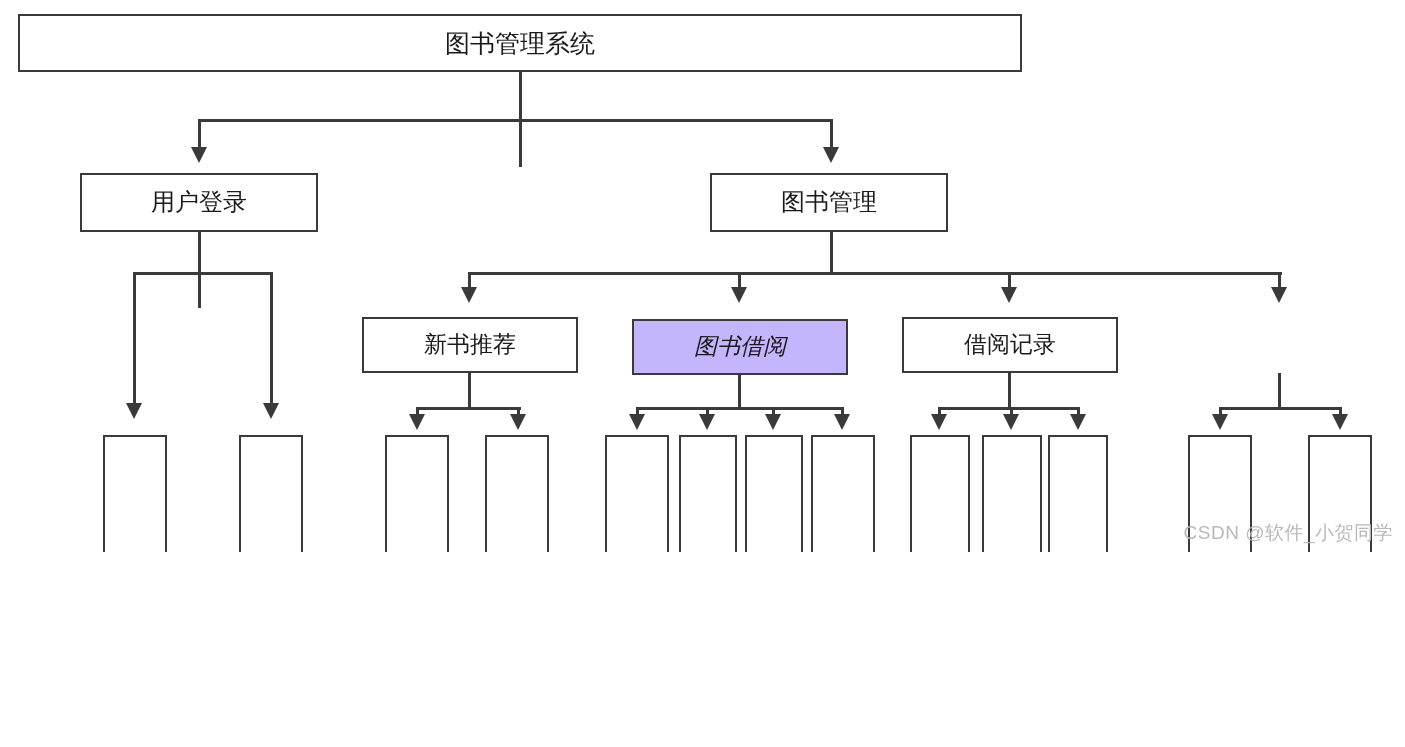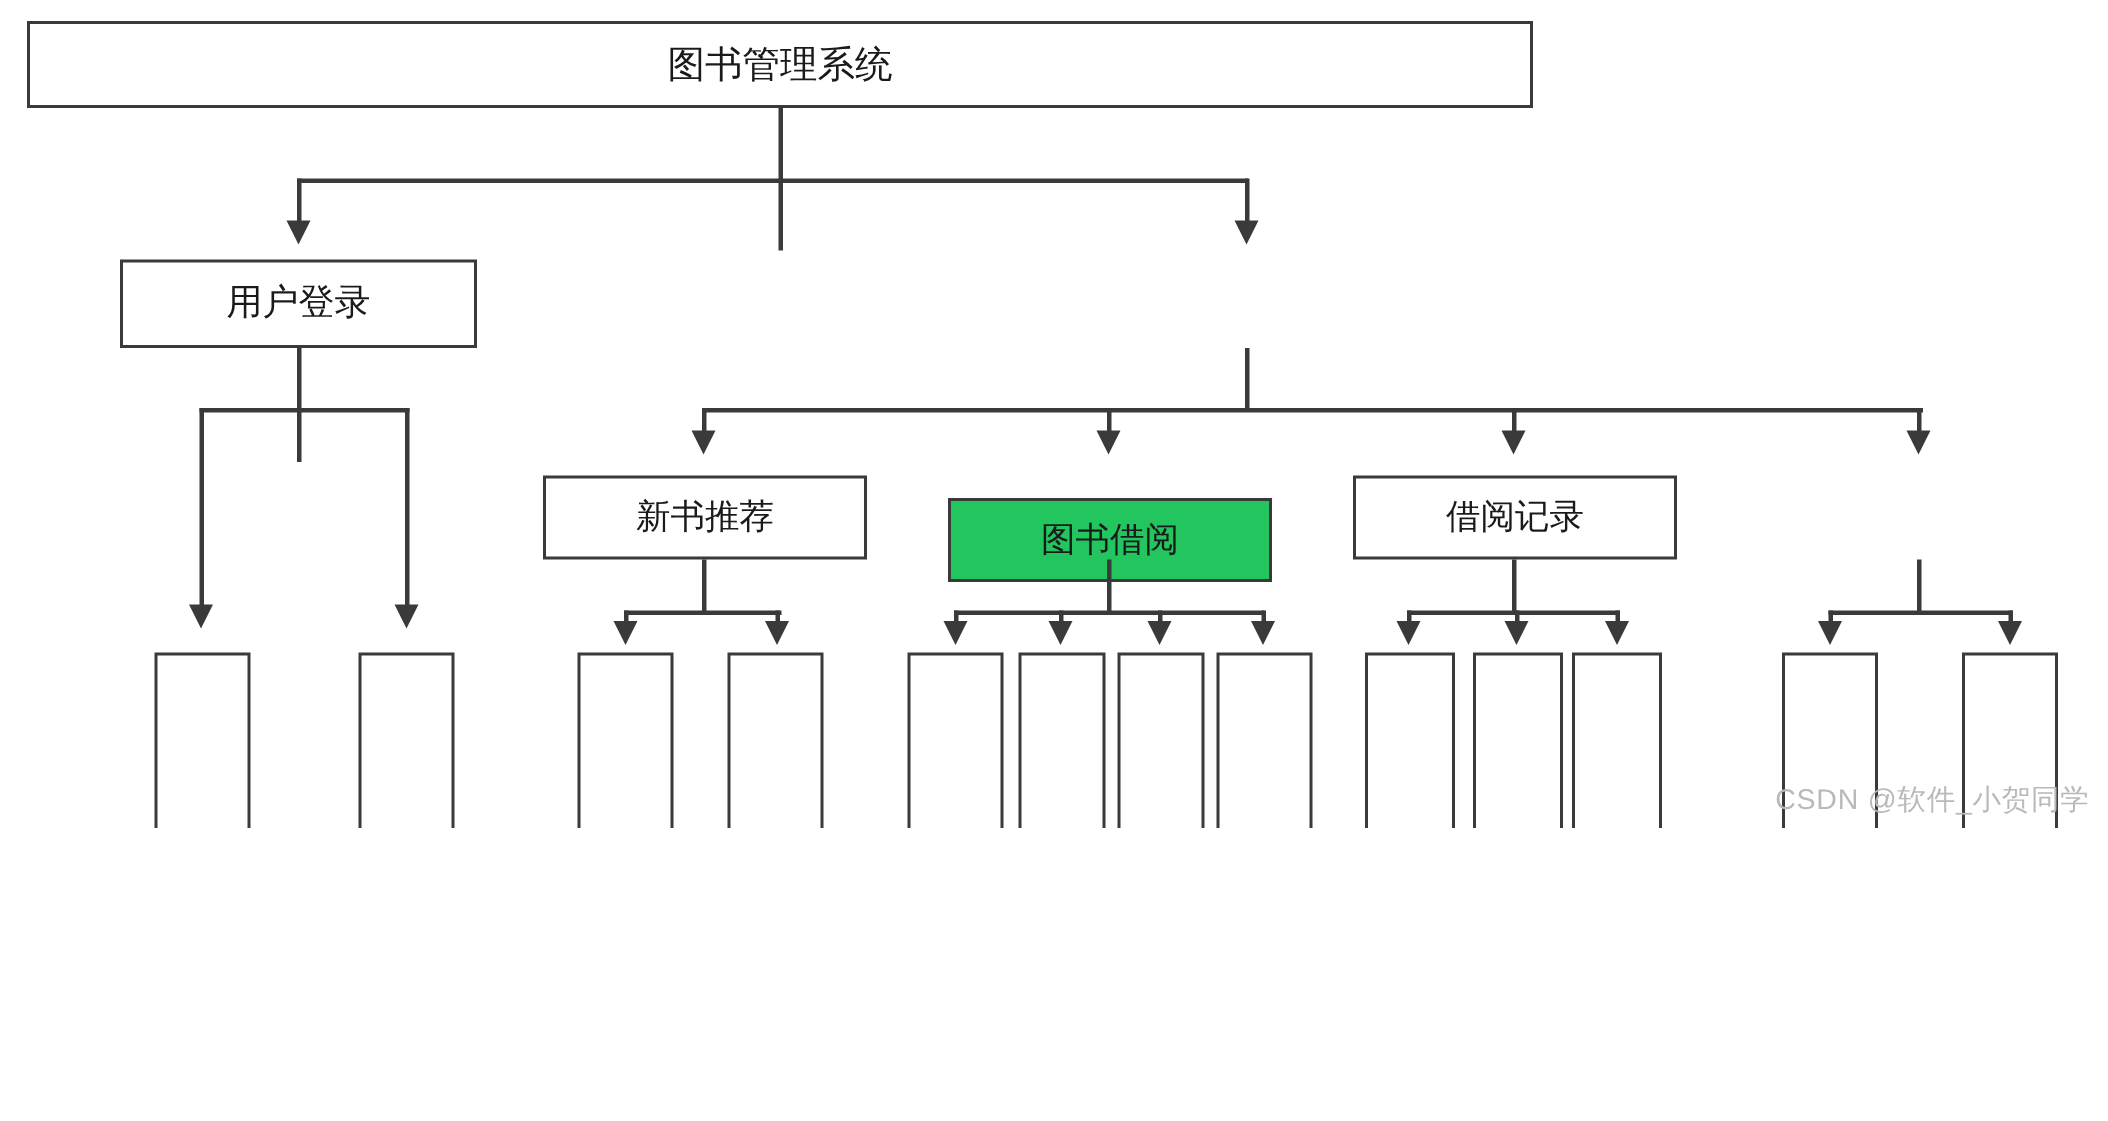--- a/index.html
+++ b/index.html
@@ -91,41 +91,42 @@
 
   <div class="vline" style="left: 519px; top: 72px; height: 95px; background: rgb(58, 58, 58);"></div>
 
   <div class="hline" style="left: 198px; top: 119px; width: 634px; background: rgb(58, 58, 58);"></div>
   <div class="vline" style="left: 198px; top: 119px; height: 30px; background: rgb(58, 58, 58);"></div>
   <div class="vline" style="left: 830px; top: 119px; height: 30px; background: rgb(58, 58, 58);"></div>
   <div class="arrow" style="left: 191px; top: 147px; border-top-color: rgb(58, 58, 58);"></div>
   <div class="arrow" style="left: 823px; top: 147px; border-top-color: rgb(58, 58, 58);"></div>
 
   <div class="node lvl2" id="node-l2-0" style="left: 80px; top: 173px; width: 238px; height: 59px; border-color: rgb(58, 58, 58); background: rgb(255, 255, 255); color: rgb(26, 26, 26);">用户登录</div>
+  <div class="node lvl2" id="node-l2-1" style="left: 710px; top: 173px; width: 238px; height: 59px; border-color: rgb(58, 58, 58); background: rgb(255, 255, 255); color: rgb(26, 26, 26);">图书管理</div>
 
   <div class="vline" style="left: 198px; top: 232px; height: 76px; background: rgb(58, 58, 58);"></div>
   <div class="hline" style="left: 133px; top: 272px; width: 140px; background: rgb(58, 58, 58);"></div>
   <div class="vline" style="left: 133px; top: 272px; height: 133px; background: rgb(58, 58, 58);"></div>
   <div class="vline" style="left: 270px; top: 272px; height: 133px; background: rgb(58, 58, 58);"></div>
   <div class="arrow" style="left: 126px; top: 403px; border-top-color: rgb(58, 58, 58);"></div>
   <div class="arrow" style="left: 263px; top: 403px; border-top-color: rgb(58, 58, 58);"></div>
 
   <div class="vline" style="left: 830px; top: 232px; height: 42px; background: rgb(58, 58, 58);"></div>
   <div class="hline" style="left: 468px; top: 272px; width: 814px; background: rgb(58, 58, 58);"></div>
   <div class="vline" style="left: 468px; top: 272px; height: 17px; background: rgb(58, 58, 58);"></div>
   <div class="vline" style="left: 738px; top: 272px; height: 17px; background: rgb(58, 58, 58);"></div>
   <div class="vline" style="left: 1008px; top: 272px; height: 17px; background: rgb(58, 58, 58);"></div>
   <div class="vline" style="left: 1278px; top: 272px; height: 17px; background: rgb(58, 58, 58);"></div>
   <div class="arrow" style="left: 461px; top: 287px; border-top-color: rgb(58, 58, 58);"></div>
   <div class="arrow" style="left: 731px; top: 287px; border-top-color: rgb(58, 58, 58);"></div>
   <div class="arrow" style="left: 1001px; top: 287px; border-top-color: rgb(58, 58, 58);"></div>
   <div class="arrow" style="left: 1271px; top: 287px; border-top-color: rgb(58, 58, 58);"></div>
 
   <div class="node lvl3" id="node-l3-0" style="left: 362px; top: 317px; width: 216px; height: 56px; border-color: rgb(58, 58, 58); background: rgb(255, 255, 255); color: rgb(26, 26, 26);">新书推荐</div>
-  <div class="node lvl3" id="node-l3-1" style="left: 632px; top: 332px; width: 216px; height: 56px; border-color: rgb(58, 58, 58); background: #22c55e; color: rgb(26, 26, 26);">图书借阅</div>
+  <div class="node lvl3" id="node-l3-1" style="left: 632px; top: 319px; width: 216px; height: 56px; border-color: rgb(58, 58, 58); background: #c4b5fd; color: rgb(26, 26, 26); font-style: italic;">图书借阅</div>
   <div class="node lvl3" id="node-l3-2" style="left: 902px; top: 317px; width: 216px; height: 56px; border-color: rgb(58, 58, 58); background: rgb(255, 255, 255); color: rgb(26, 26, 26);">借阅记录</div>
 
   <div class="vline" style="left: 468px; top: 373px; height: 36px; background: rgb(58, 58, 58);"></div>
   <div class="hline" style="left: 416px; top: 407px; width: 105px; background: rgb(58, 58, 58);"></div>
   <div class="vline" style="left: 416px; top: 407px; height: 9px; background: rgb(58, 58, 58);"></div>
   <div class="vline" style="left: 517px; top: 407px; height: 9px; background: rgb(58, 58, 58);"></div>
   <div class="arrow" style="left: 409px; top: 414px; border-top-color: rgb(58, 58, 58);"></div>
   <div class="arrow" style="left: 510px; top: 414px; border-top-color: rgb(58, 58, 58);"></div>
 
   <div class="vline" style="left: 738px; top: 373px; height: 36px; background: rgb(58, 58, 58);"></div>

